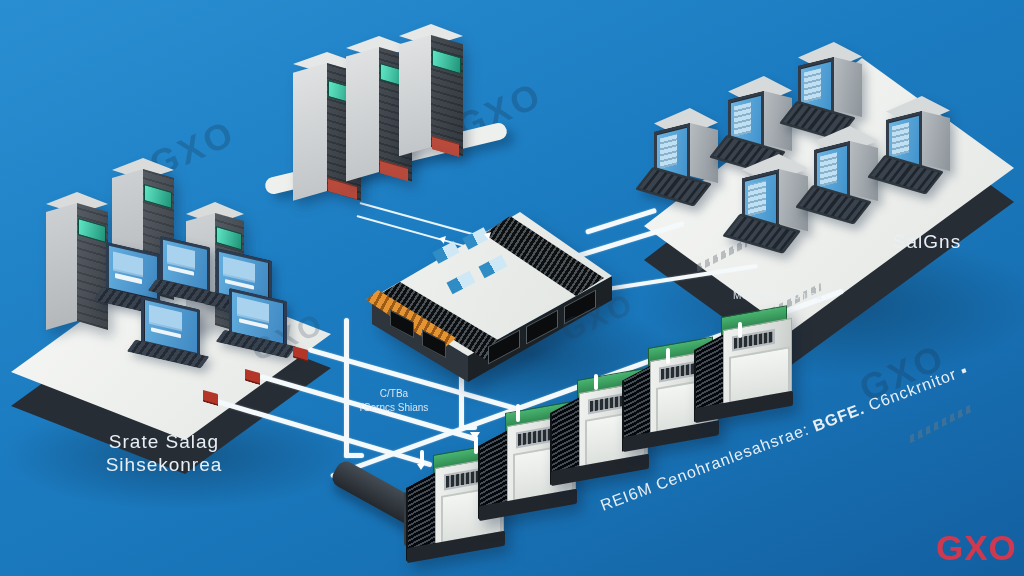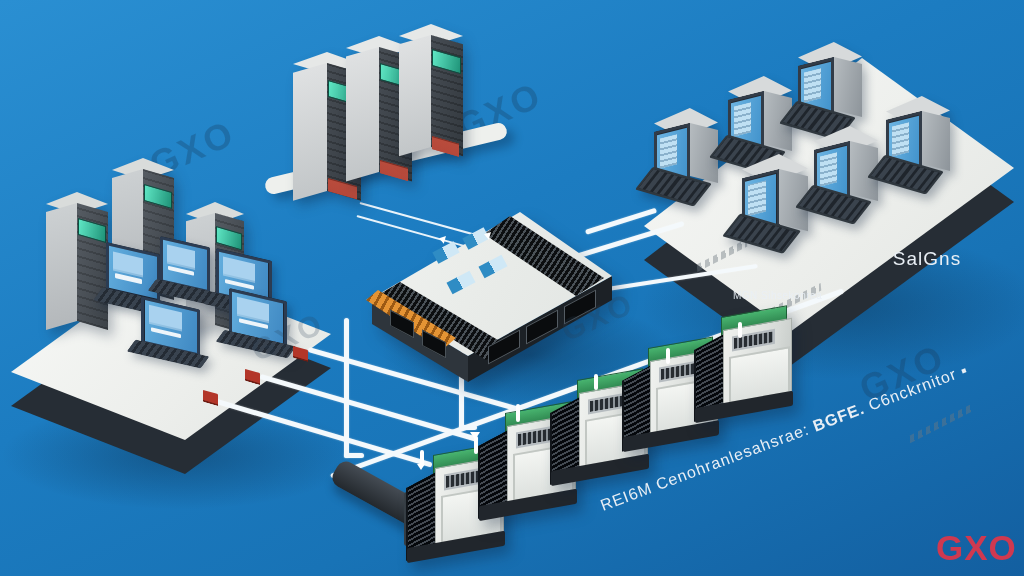--- a/index.html
+++ b/index.html
@@ -80,21 +80,21 @@
      background:#21262c;border-radius:2px;}
   
   .port{position:absolute;z-index:5;transform:skewY(16deg);border-radius:1px;}
   .etch{position:absolute;height:7px;opacity:.5;z-index:4;transform:rotate(-27deg) skewX(-22deg);
      background:repeating-linear-gradient(90deg,rgba(110,120,128,.85) 0 5px,transparent 5px 9px);}
   
   .lbl{position:absolute;color:#e9eff5;z-index:9;user-select:none;}
   .lbl-left{left:58px;top:430px;width:212px;text-align:center;font-size:19px;line-height:23px;letter-spacing:1px;}
   .lbl-poc{left:862px;top:230px;width:130px;text-align:center;}
   .lbl-poc .t1{font-size:25px;font-weight:bold;letter-spacing:2px;display:block;}
-  .lbl-poc .t2{font-size:19px;letter-spacing:1px;display:block;margin-top:18px;text-align:center;}
+  .lbl-poc .t2{font-size:19px;letter-spacing:1px;display:block;margin-top:1px;text-align:center;}
   .lbl-gw{left:733px;top:290px;font-size:10px;letter-spacing:.5px;opacity:.92;}
   .lbl-bus{left:338px;top:387px;width:112px;text-align:center;font-size:10px;line-height:14px;opacity:.92;}
   .lbl-diag{left:598px;top:498px;font-size:16px;letter-spacing:1px;transform:rotate(-20.5deg);transform-origin:left top;white-space:nowrap;}
   .logo{position:absolute;left:936px;top:528px;font-size:35px;font-weight:bold;letter-spacing:1px;z-index:10;}
   .ctl{position:absolute;z-index:5;filter:drop-shadow(8px 10px 8px rgba(8,28,52,.3));}
   .ctl div{position:absolute;}
 </style>
 </head>
 <body>
 
@@ -362,22 +362,30 @@
   <div class="plc" style="left:694px;top:317px;width:100px;height:106px;">
     <div class="pcb"></div>
       <div class="fin"></div>
     <div class="fr">
         <div class="vnt"></div>
         <div class="pnl"></div>
       </div>
     <div class="base"></div>
   </div>
 
+  <div class="lbl lbl-left">
+    <span>Srate Salag</span><br>
+    <span>Sihsekonrea</span>
+  </div>
   <div class="lbl lbl-poc">
     <span class="t2">SalGns</span>
   </div>
   <div class="lbl lbl-gw">MGN Sihsekonrea</div>
+  <div class="lbl lbl-bus">
+    <span>C/TBa</span><br>
+    <span>l'Serncs Shians</span>
+  </div>
   <div class="lbl lbl-diag">
     <span>REI6M Cenohranlesahsrae: </span><b>BGFE.</b><span> C6nckrnitor ▪</span>
   </div>
 
   <div class="logo" style="color:#cf3950;">GXO</div>
 </div>
 
 </body></html>

